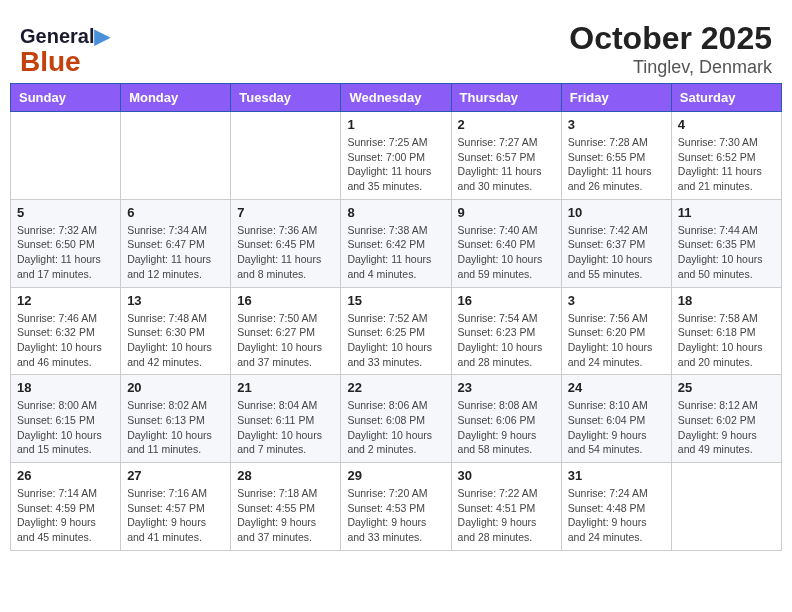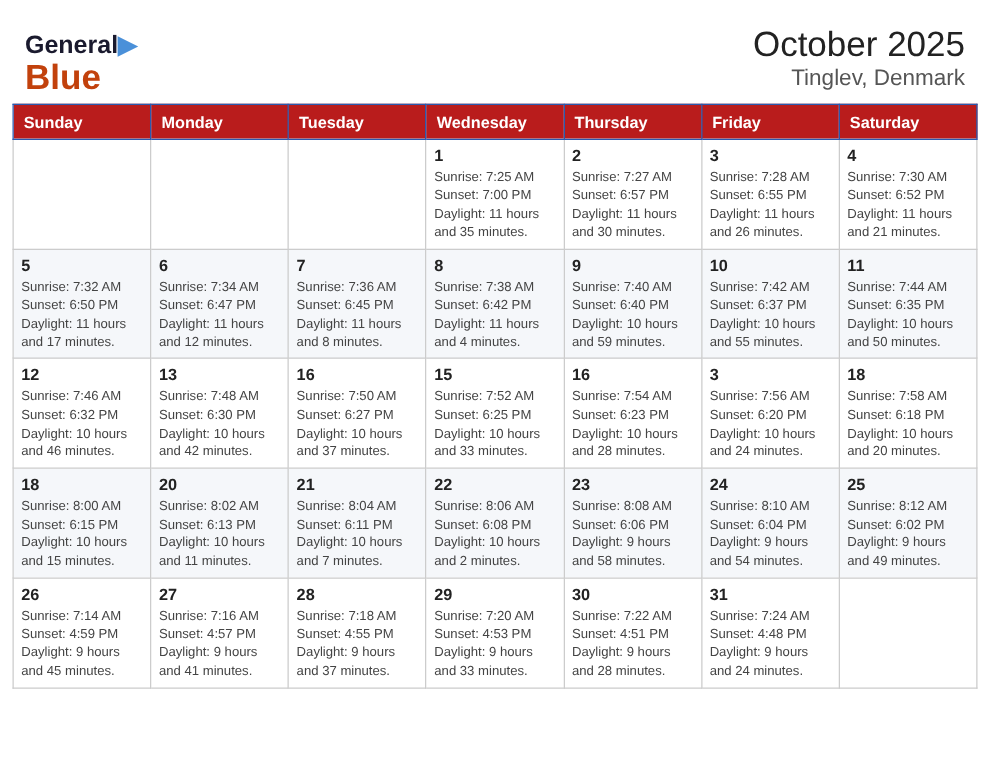--- a/index.html
+++ b/index.html
@@ -17,22 +17,22 @@
       padding: 10px 10px 5px 10px;
     }
     .logo {
       display: flex;
       align-items: center;
     }
     .title-section {
       text-align: right;
     }
     .month-title {
-      font-size: 28px;
-      font-weight: normal;
+      font-size: 32px;
+      font-weight: bold;
       color: #222;
     }
     .location {
       font-size: 18px;
       color: #555;
     }
     .calendar {
       width: 100%;
       border-collapse: collapse;
       margin-top: 5px;
@@ -69,21 +69,21 @@
     .empty-cell {
       background: #f9f9f9;
     }
     tr:nth-child(even) td {
       background: #f5f7fa;
     }
     tr:nth-child(odd) td {
       background: #fff;
     }
     .calendar thead tr th {
-      background: #b91c1c;
+      background: #8b5cf6;
     }
   </style>
 </head>
 <body>
 
 <div class="header">
   <div class="logo">
   <div style="line-height:1.1;">
     <span style="font-size:20px;font-weight:bold;color:#1a1a2e;">General</span><span style="color:#4a90d9;font-size:20px;font-weight:bold;">▶</span><br>
     <span style="font-size:28px;font-weight:bold;color:#c2410c;">Blue</span>

